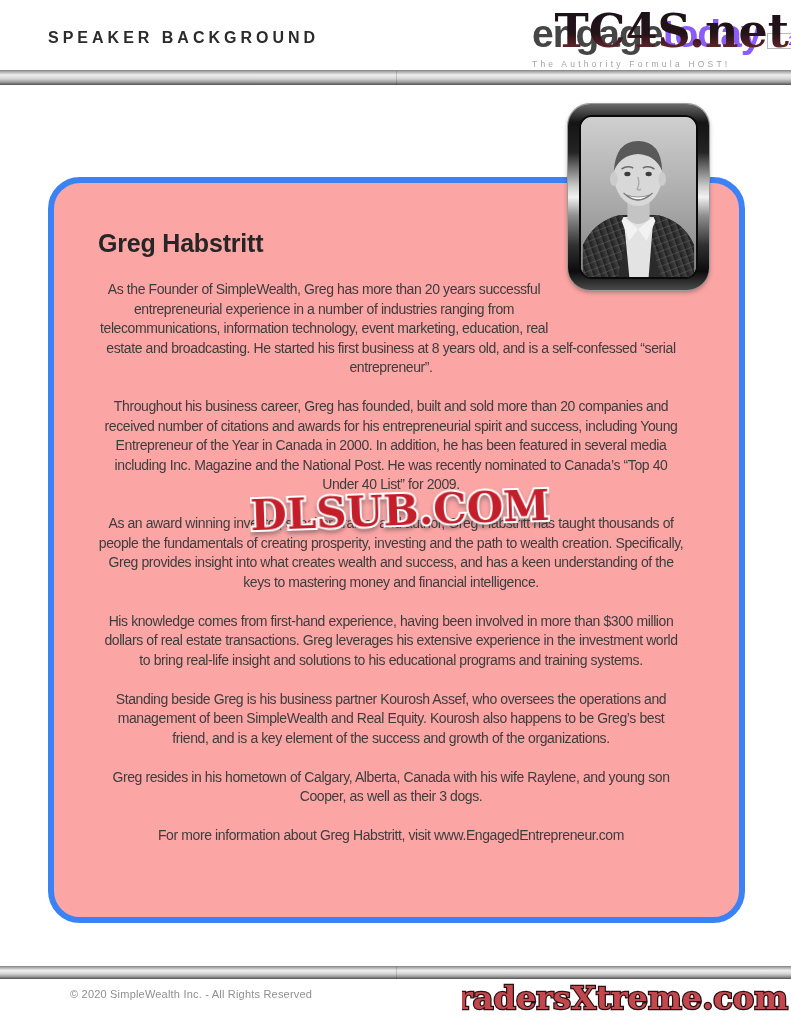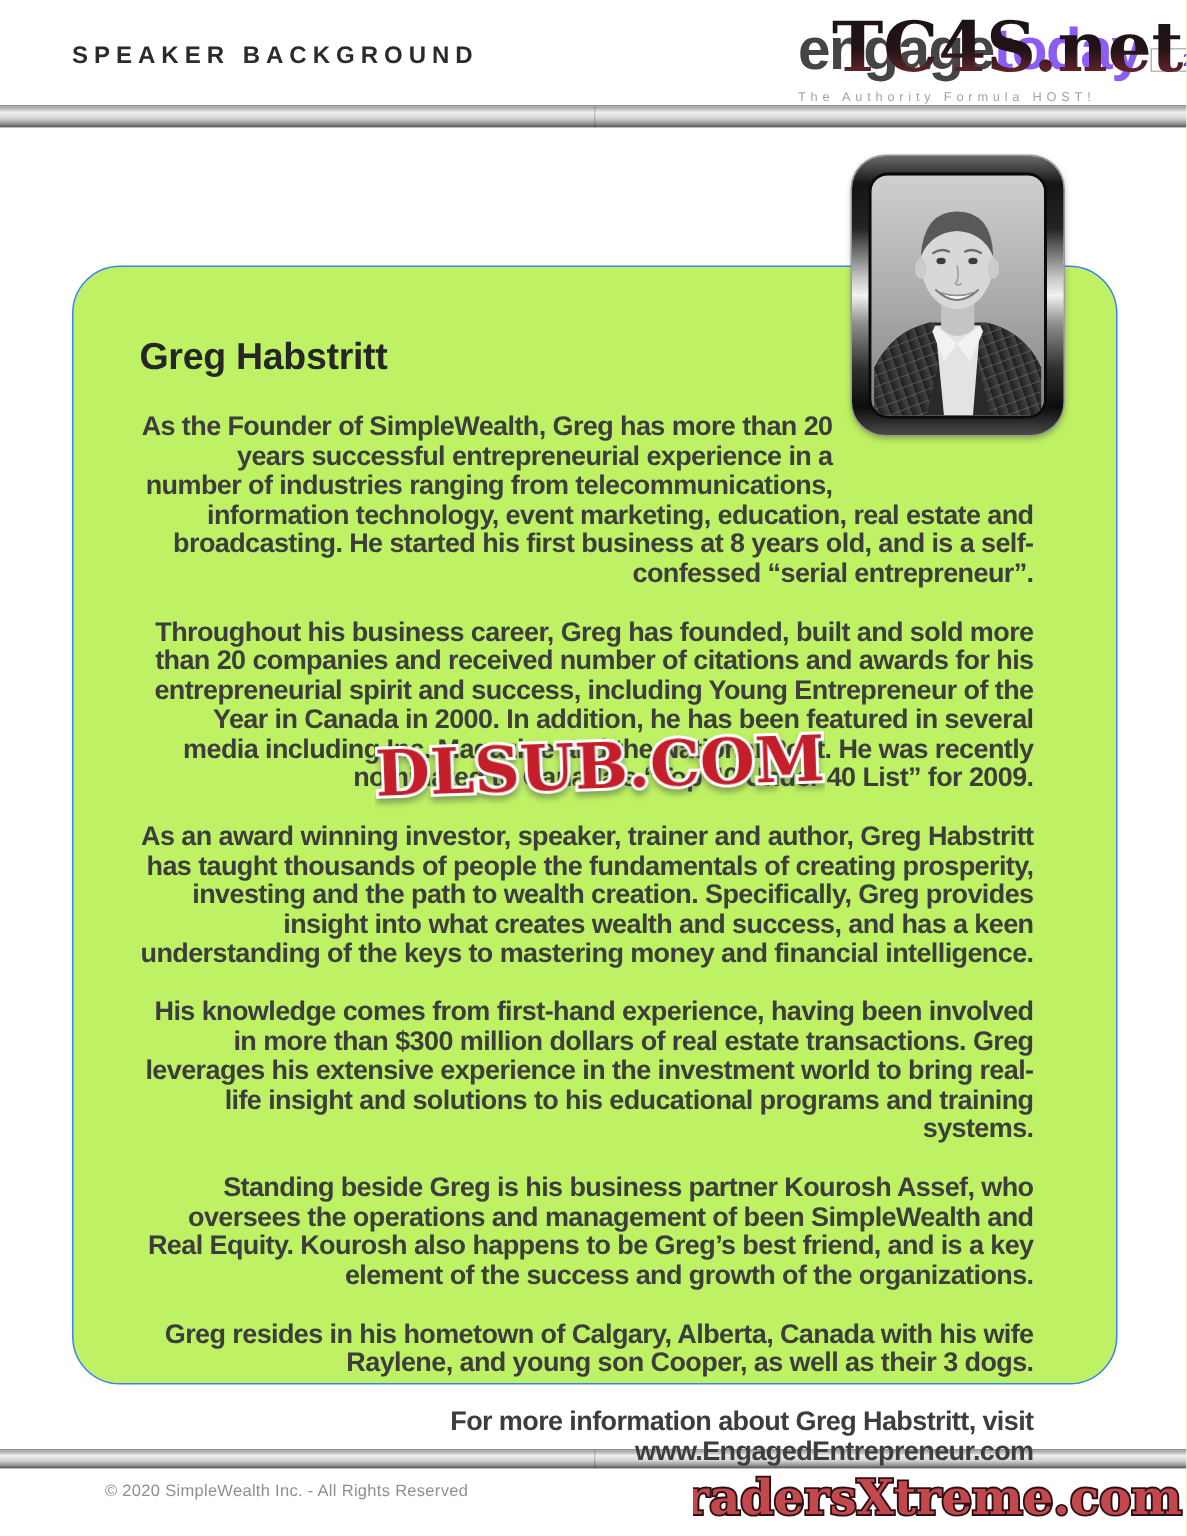--- a/index.html
+++ b/index.html
@@ -47,31 +47,31 @@
   
   .section-heading {
     position:absolute; left:132px; top:132px;
     font-size:15.5px; font-weight:bold; letter-spacing:3.5px; color:#3a3a3a;
     white-space:nowrap;
   }
 
   
   .card {
     position:absolute; left:48px; top:177px; width:697px; height:746px;
-    border:1px solid #3b82f6; border-radius:32px; background:#bef264;
+    border:6px solid #3b82f6; border-radius:32px; background:#fca5a5;
     padding:46px 55px 0 44px; z-index:1;
   }
   .speaker-name {
     font-size:25px; font-weight:bold; color:#262626; margin-bottom:22px;
     letter-spacing:-0.2px;
   }
   .photo-spacer { float:right; width:134px; height:42px; }
   .card p {
-    font-size:18px; line-height:19.5px; letter-spacing:-0.4px;
-    margin-bottom:19.5px; color:#3d3d3d; text-align:right;font-weight:bold;
+    font-size:14px; line-height:19.5px; letter-spacing:-0.4px;
+    margin-bottom:19.5px; color:#3d3d3d; text-align:center;
   }
 
   
   .photo-frame {
     position:absolute; left:568px; top:104px; width:141px; height:186px;
     border-radius:22px; z-index:2;
     background:linear-gradient(180deg,#6a6a6a 0%, #141414 10%, #242424 26%, #c9c9c9 44%, #f2f2f2 50%, #8f8f8f 60%, #303030 76%, #0c0c0c 90%, #4a4a4a 100%);
     box-shadow:0 0 0 1px #9a9a9a, 0 2px 5px rgba(0,0,0,0.35);
   }
   .photo-inner {

